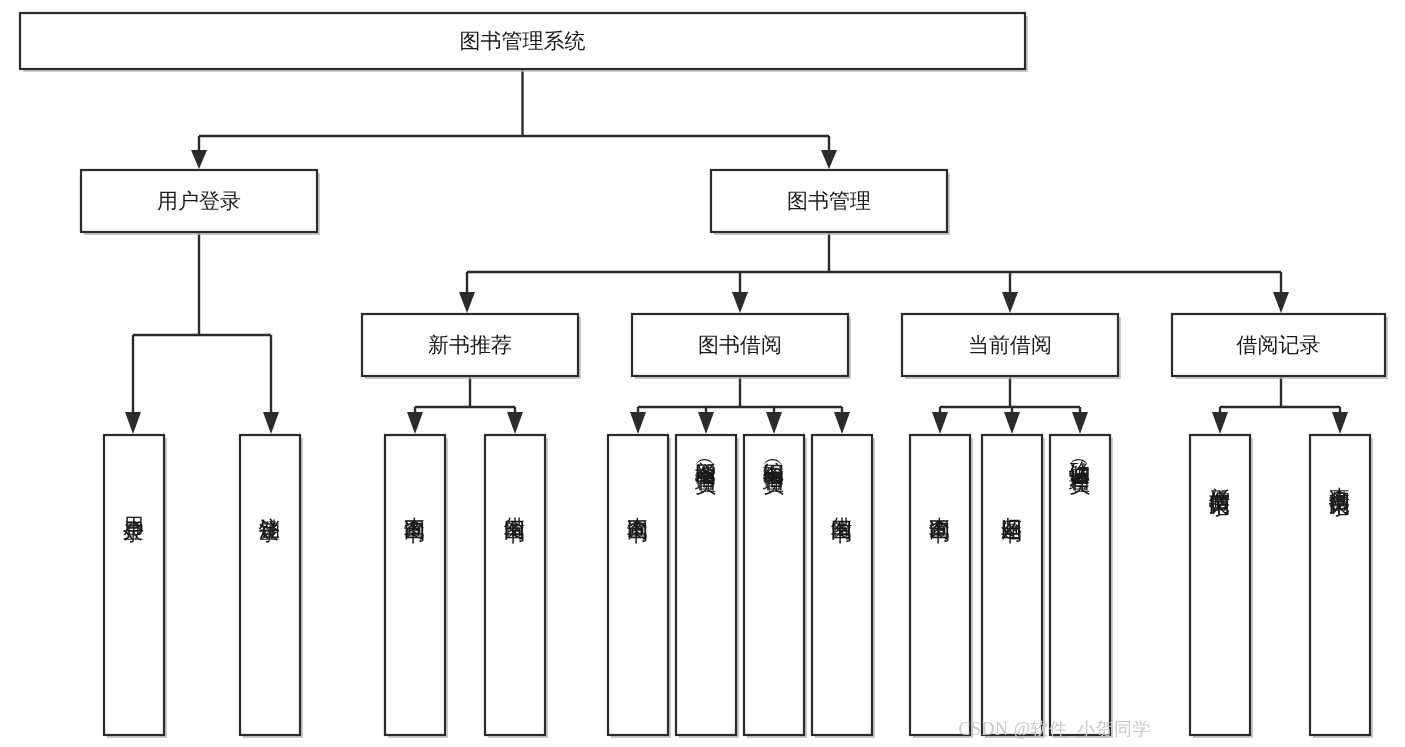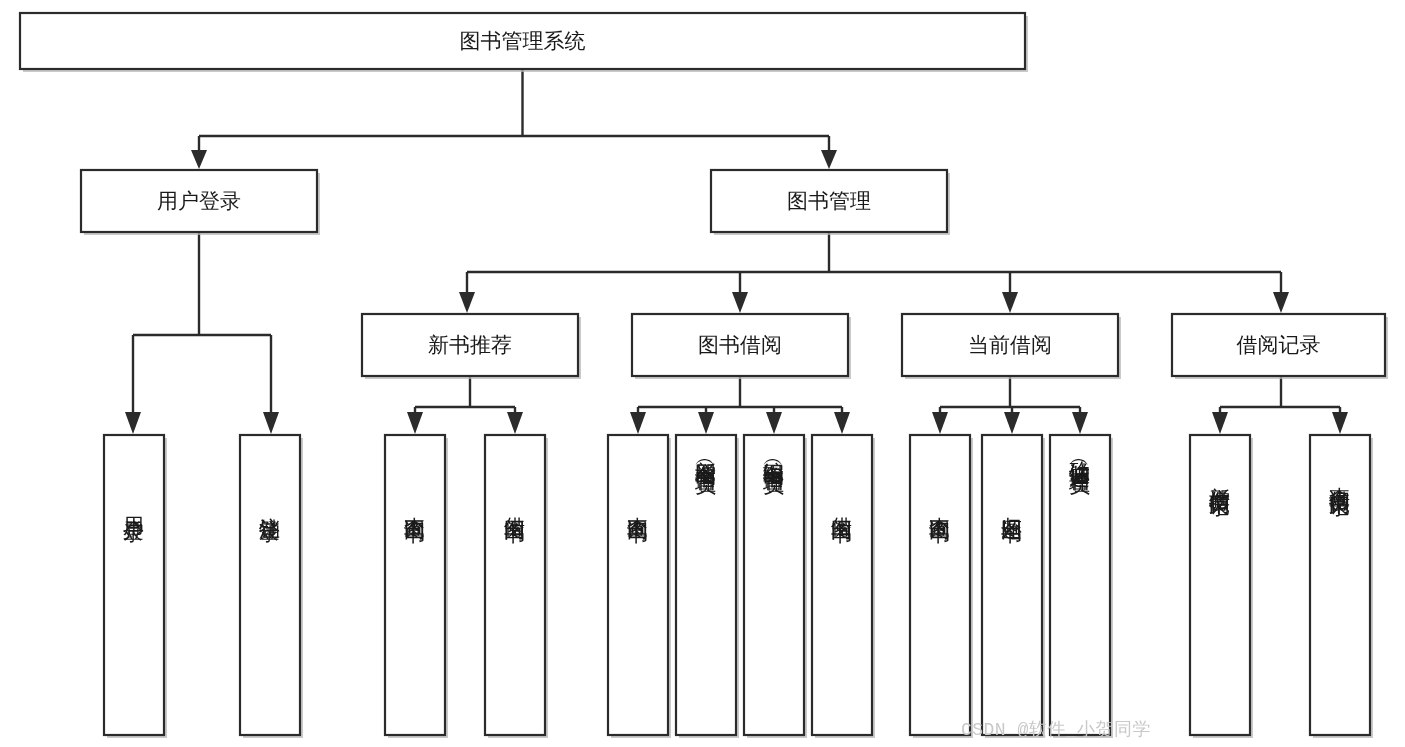--- a/index.html
+++ b/index.html
@@ -65,21 +65,21 @@
     display: flex;
     align-items: center;
     justify-content: flex-start;
     white-space: nowrap;
     pointer-events: none;
   }
   .watermark {
     position: absolute;
     right: 14px;
     bottom: 6px;
-    font-family: Liberation Mono, monospace;
+    font-family: Liberation Serif, serif;
     font-size: 18px;
     color: #c9c9c9;
     letter-spacing: 0.5px;
     user-select: none;
   }
 </style>
 </head>
 <body>
 
 <div id="diagram-root">

